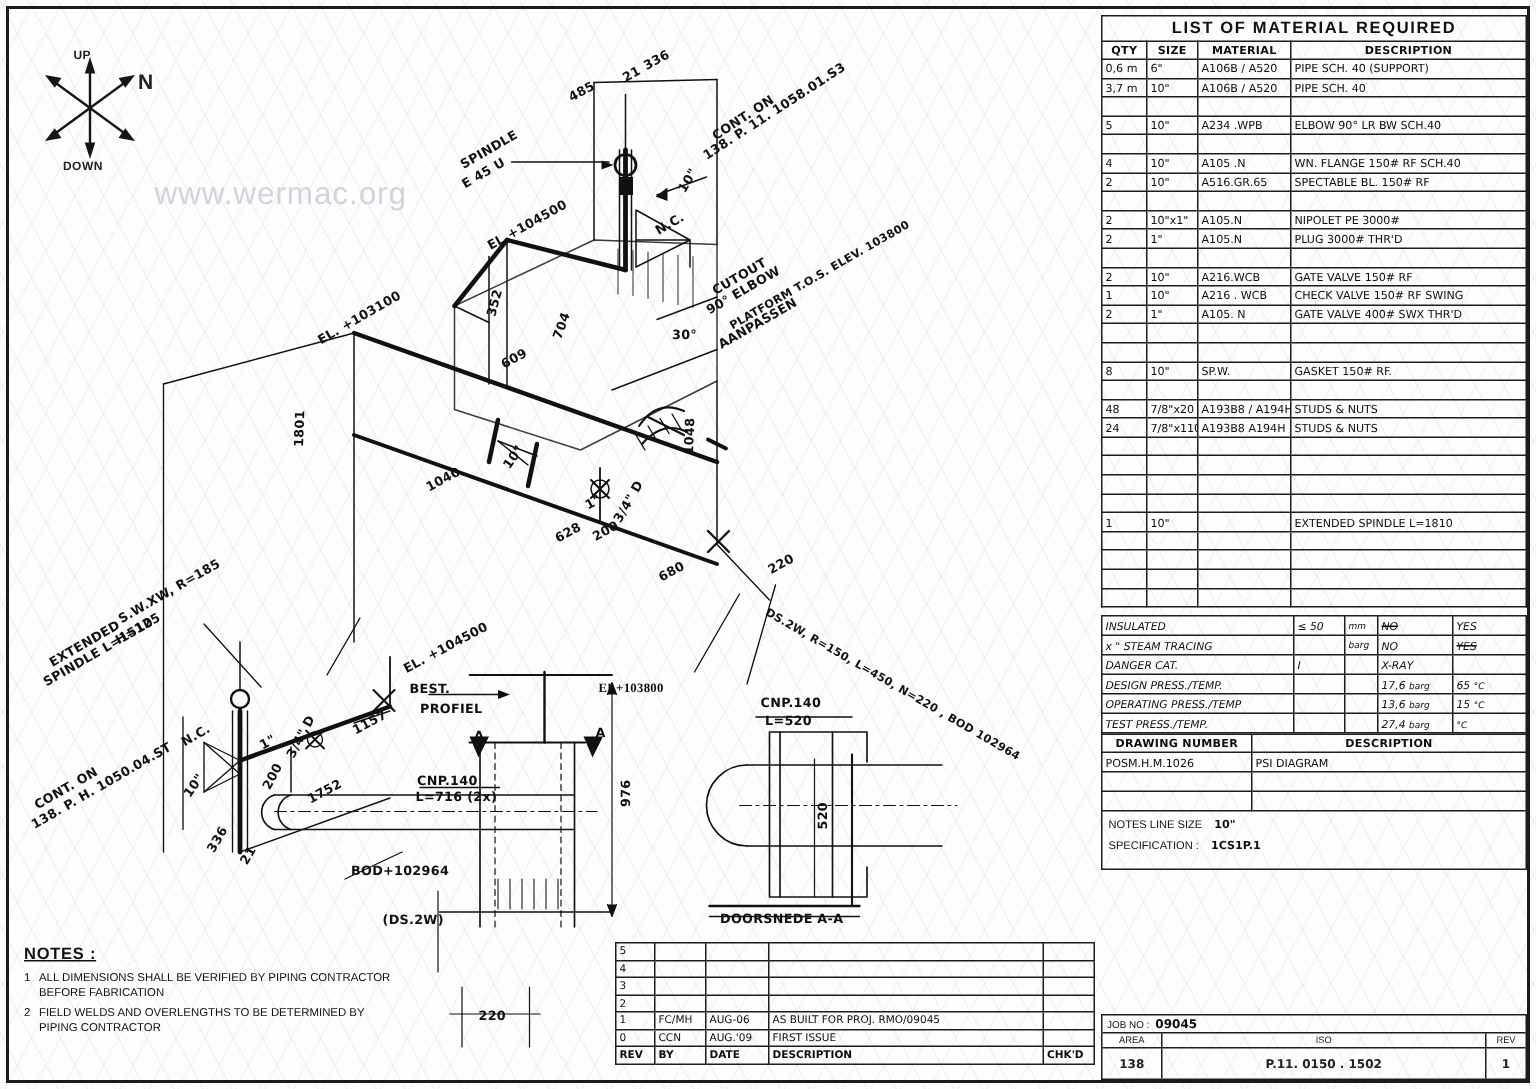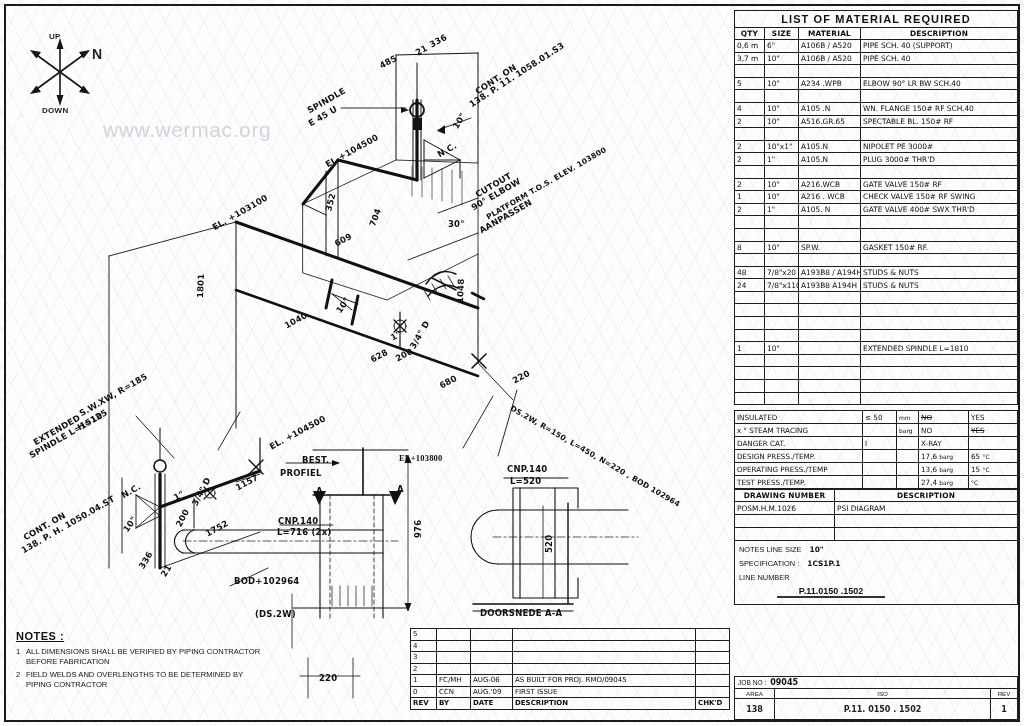--- a/index.html
+++ b/index.html
@@ -83,21 +83,21 @@
   #rev-block table.blk td { height: 11.5px; font-size: 7px; }
   
   #right-panel { position: absolute; left: 734px; top: 10px; width: 284px; }
   #mat-title {
     border: 1px solid #1d1d1d; border-bottom: none;
     text-align: center; font-size: 11px; font-weight: bold;
     letter-spacing: 1.1px; height: 17px; line-height: 17px; color: #111;
   }
   #mat-table td { height: 12.6px; }
   #mat-table td.q { text-align: left; }
-  #spec-table { margin-top: 5px; }
+  #spec-table { margin-top: 5px; font-style: italic; }
   #spec-table td { height: 13px; font-size: 7.2px; }
   #ref-title {
     border: 1px solid #1d1d1d; border-top: none;
     text-align: center; font-size: 10px; font-weight: bold;
     letter-spacing: 1.2px; height: 16px; line-height: 16px; color: #111;
   }
   #ref-table td { height: 13px; }
   #line-blk { border: 1px solid #1d1d1d; border-top: none; padding: 4px 4px 6px 4px; }
   #line-blk .row { font-size: 7.4px; color: #111; margin-bottom: 5px; }
   #line-blk .val { font-weight: bold; margin-left: 6px; font-family:"DejaVu Sans", sans-serif; }
@@ -322,21 +322,21 @@
         <div class="ann" style="left: 114px; top: 483px; transform: rotate(-30deg);">N.C.</div>
         <div class="ann" style="left: 117px; top: 518px; transform: rotate(-55deg);">10"</div>
         <div class="ann" style="left: 133px; top: 555px; transform: rotate(-60deg);">336</div>
         <div class="ann" style="left: 155px; top: 563px; transform: rotate(-60deg);">21</div>
         <div class="ann" style="left: 170px; top: 513px; transform: rotate(-62deg);">200</div>
         <div class="ann" style="left: 166px; top: 485px; transform: rotate(-28deg);">1"</div>
         <div class="ann" style="left: 186px; top: 492px; transform: rotate(-62deg);">3/4" D</div>
         <div class="ann" style="left: 228px; top: 475px; transform: rotate(-28deg);">1157</div>
         <div class="ann" style="left: 198px; top: 521px; transform: rotate(-28deg);">1752</div>
         <div class="ann" style="left: 262px; top: 434px; transform: rotate(-28deg);">EL. +104500</div>
-        <div class="ann" style="left: 294px; top: 447px; transform: rotate(0deg);">BEST.</div>
+        <div class="ann" style="left: 265px; top: 447px; transform: rotate(0deg);">BEST.</div>
         <div class="ann" style="left: 272px; top: 460px; transform: rotate(0deg);">PROFIEL</div>
         <div class="ann" style="left: 308px; top: 478px; transform: rotate(0deg);">A</div>
         <div class="ann" style="left: 389px; top: 476px; transform: rotate(0deg);">A</div>
         <div class="ann" style="left: 270px; top: 508px; transform: rotate(0deg);">CNP.140</div>
         <div class="ann" style="left: 269px; top: 519px; transform: rotate(0deg);">L=716 (2x)</div>
         <div class="ann" style="left: 391px; top: 445px; transform: rotate(0deg); font-family: Liberation Serif, serif;">EL+103800</div>
         <div class="ann" style="left: 410px; top: 525px; transform: rotate(-90deg);">976</div>
         <div class="ann" style="left: 226px; top: 568px; transform: rotate(0deg);">BOD+102964</div>
         <div class="ann" style="left: 247px; top: 601px; transform: rotate(0deg);">(DS.2W)</div>
         <div class="ann" style="left: 311px; top: 665px; transform: rotate(0deg);">220</div>
@@ -704,24 +704,20 @@
     </table>
 
     <div id="line-blk">
       <div class="row">
         <span>NOTES LINE SIZE</span>
         <span class="val">10"</span>
       </div>
       <div class="row">
         <span>SPECIFICATION :</span>
         <span class="val">1CS1P.1</span>
-      </div>
-      <div class="row" style="margin-bottom:0">
-        <span>LINE NUMBER</span>
-        <span id="line-number-val">P.11.0150 .1502</span>
       </div>
     </div>
   </div>
 
   <div id="title-block">
     <div id="idblk">
       <div class="job">
         <span>JOB NO :</span><b>09045</b>
       </div>
       <div class="hdr">

